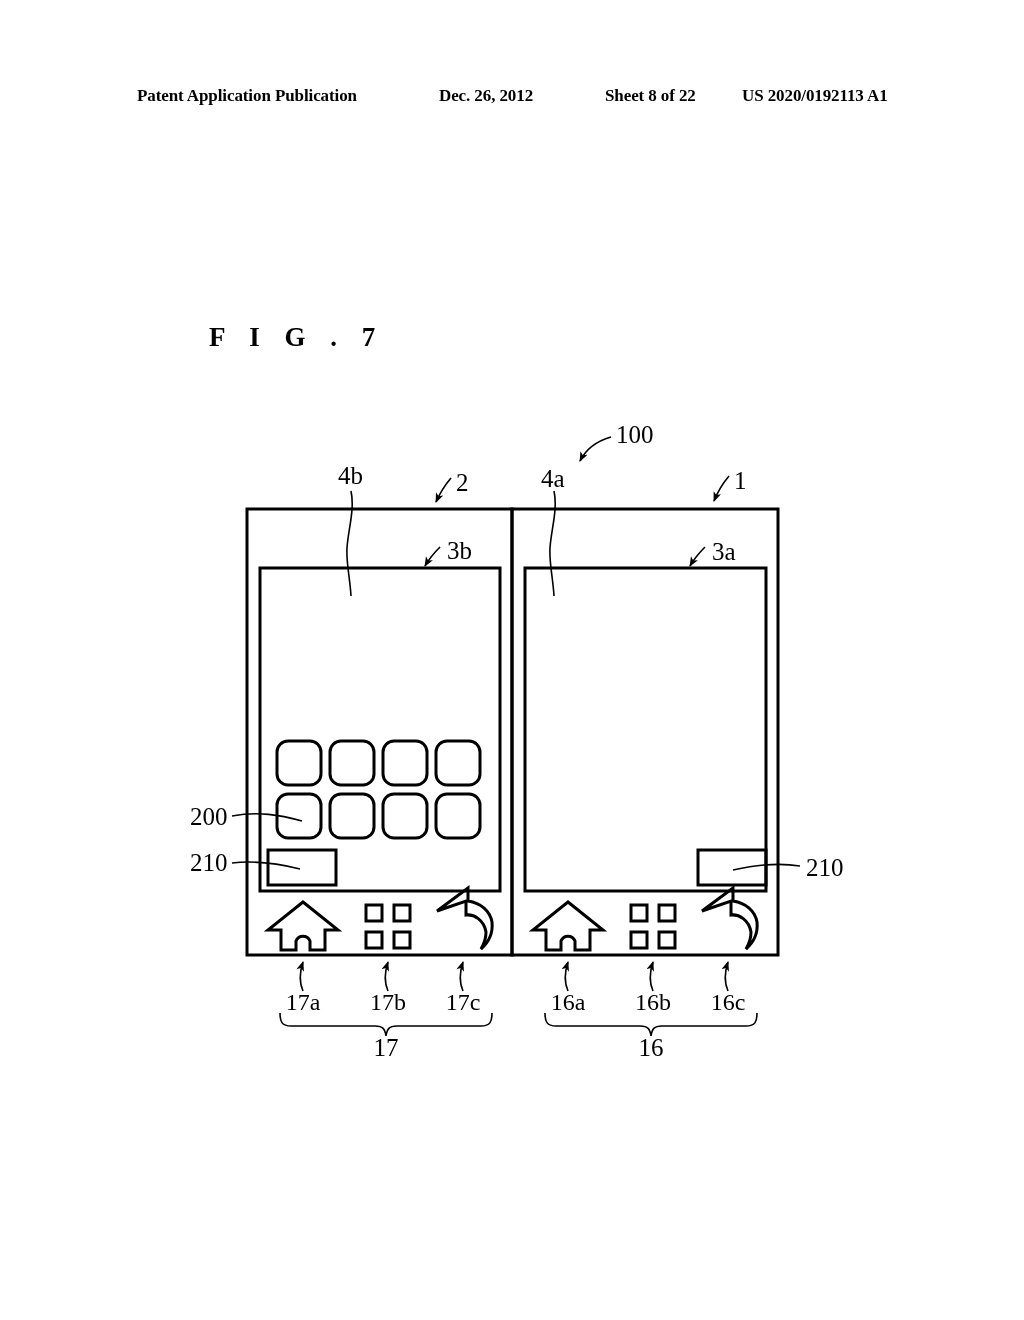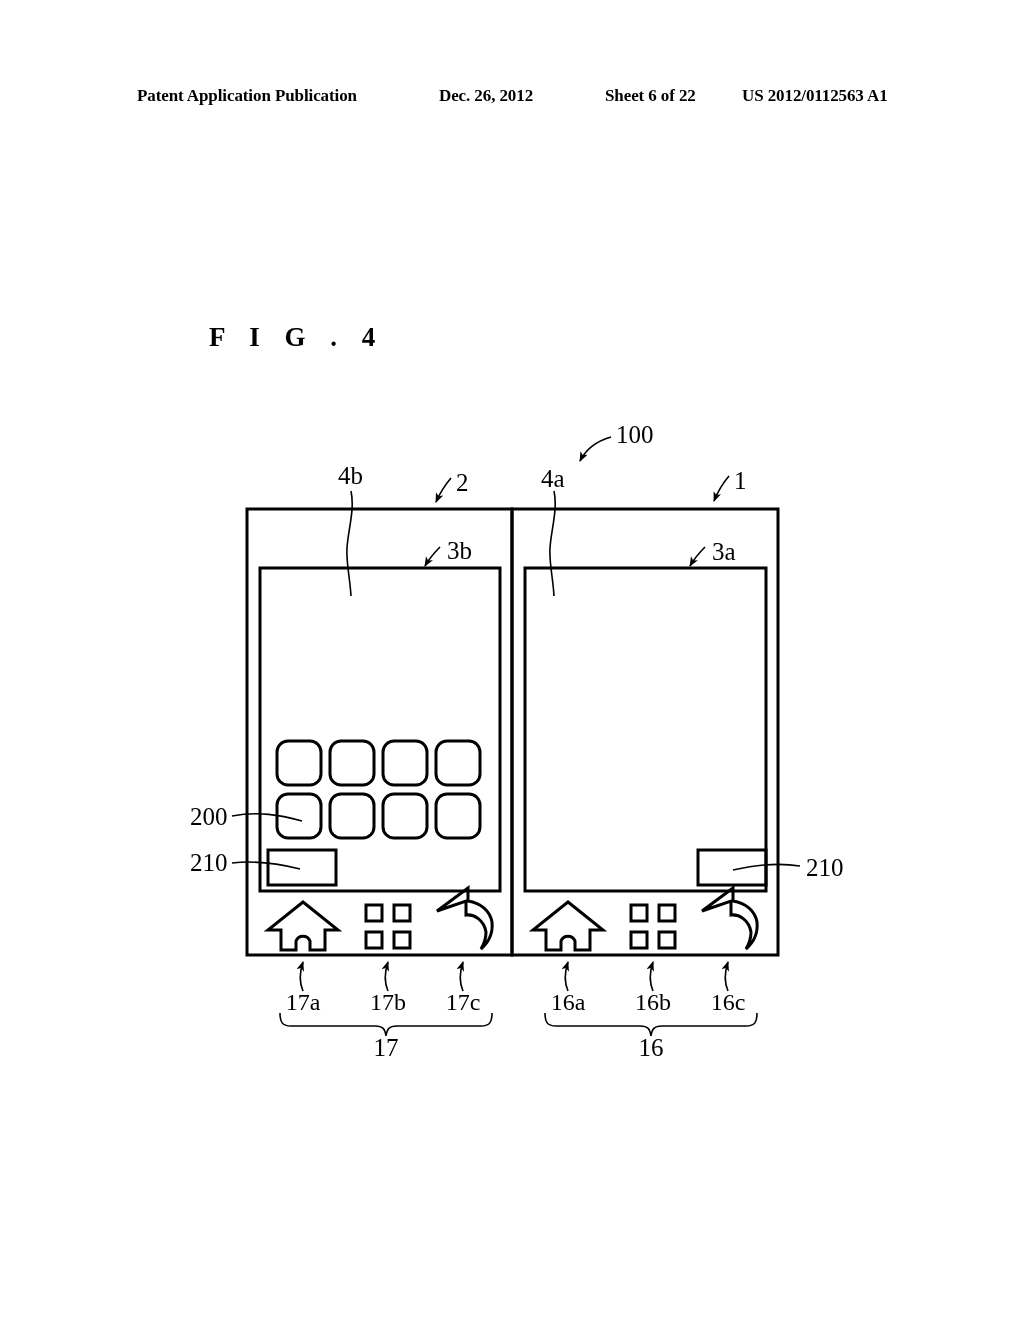--- a/index.html
+++ b/index.html
@@ -69,25 +69,25 @@
     font-size: 24px;
     fill: #000;
   }
 </style>
 </head>
 <body>
 
 <div id="page-header">
   <span class="hdr-pub">Patent Application Publication</span>
   <span class="hdr-date">Dec. 26, 2012</span>
-  <span class="hdr-sheet">Sheet 6 of 22</span>
-  <span class="hdr-num">US 2012/0112563 A1</span>
+  <span class="hdr-sheet">Sheet 8 of 22</span>
+  <span class="hdr-num">US 2020/0192113 A1</span>
 </div>
 
-<div id="fig-label">F I G .  4</div>
+<div id="fig-label">F I G .  7</div>
 
 <div id="drawing">
 <svg width="1024" height="1320" viewBox="0 0 1024 1320" xmlns="http://www.w3.org/2000/svg">
 
   <defs>
 
     <marker id="ah" markerWidth="12" markerHeight="12" refX="9" refY="4" orient="auto" markerUnits="userSpaceOnUse">
       <path d="M0,0 L10,4 L0,8 L2.6,4 Z" fill="#000"></path>
     </marker>
   </defs>

